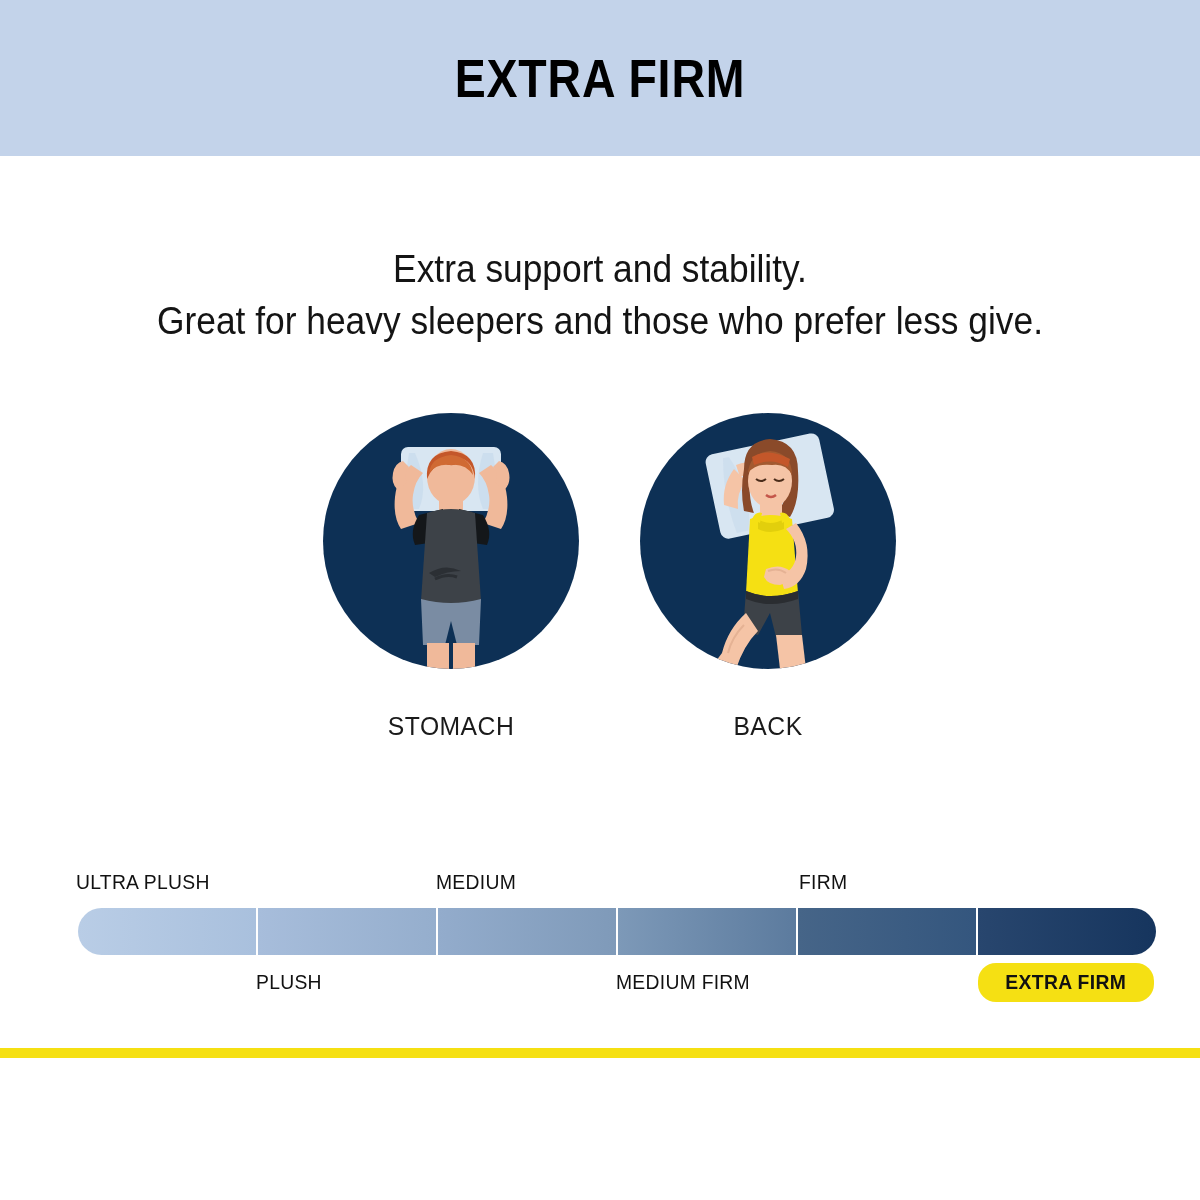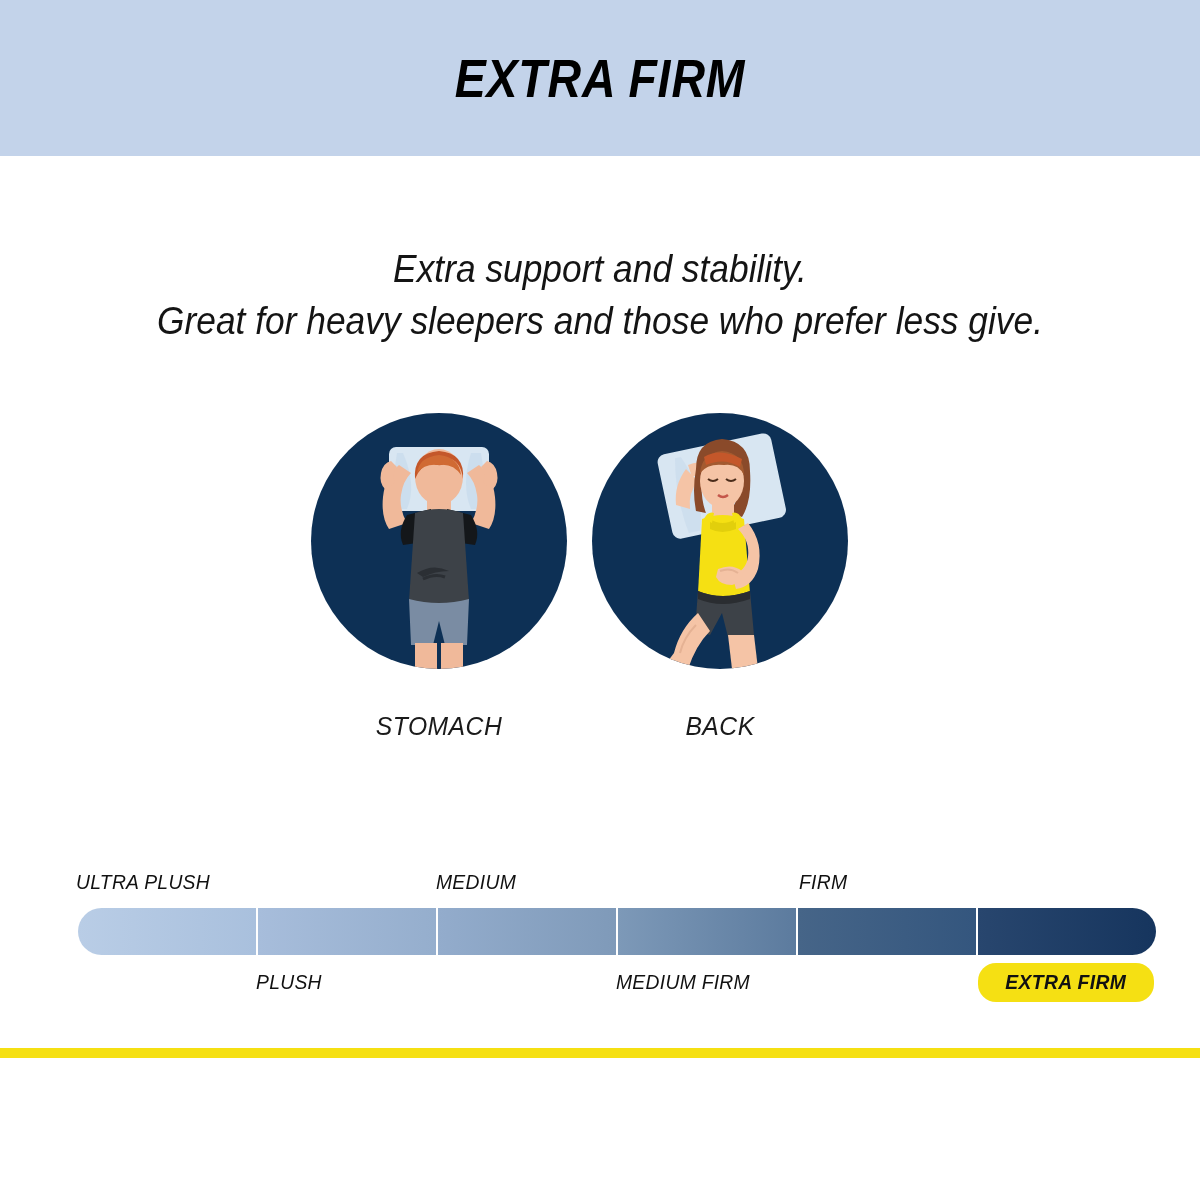--- a/index.html
+++ b/index.html
@@ -3,21 +3,21 @@
 <meta charset="utf-8">
 <title>Extra Firm</title>
 <style>
   * { margin:0; padding:0; box-sizing:border-box; }
   html, body {
     width:1200px; height:1200px;
     background:#ffffff;
     font-family:"Liberation Sans", sans-serif;
     overflow:hidden;
   }
-  .page { position:relative; width:1200px; height:1200px; background:#fff;font-style:italic; }
+  .page { position:relative; width:1200px; height:1200px; background:#fff; }
 
   
   .header {
     position:absolute; left:0; top:0; width:1200px; height:156px;
     background:#c3d3ea;
     display:flex; align-items:center; justify-content:center;
   }
   .header-title {
     font-family:"Liberation Sans", sans-serif;
     font-size:54px; font-weight:bold; color:#000;
@@ -36,22 +36,22 @@
   }
   .subtitle div { white-space:nowrap; }
 
   
   .positions {
     position:absolute; left:0; top:413px; width:1200px; height:340px;
   }
   .pos {
     position:absolute; top:0; width:256px;
   }
-  .pos-1 { left:311px; }
-  .pos-2 { left:592px; }
+  .pos-1 { left:323px; }
+  .pos-2 { left:640px; }
   .circle {
     position:relative; width:256px; height:256px; border-radius:50%;
     background:#0d3055; overflow:hidden;
   }
   .pos-label {
     margin-top:42px; text-align:center;
     font-size:26px; color:#1a1a1a; letter-spacing:0.5px;
     transform:scaleX(0.95); transform-origin:center top;
   }
 

